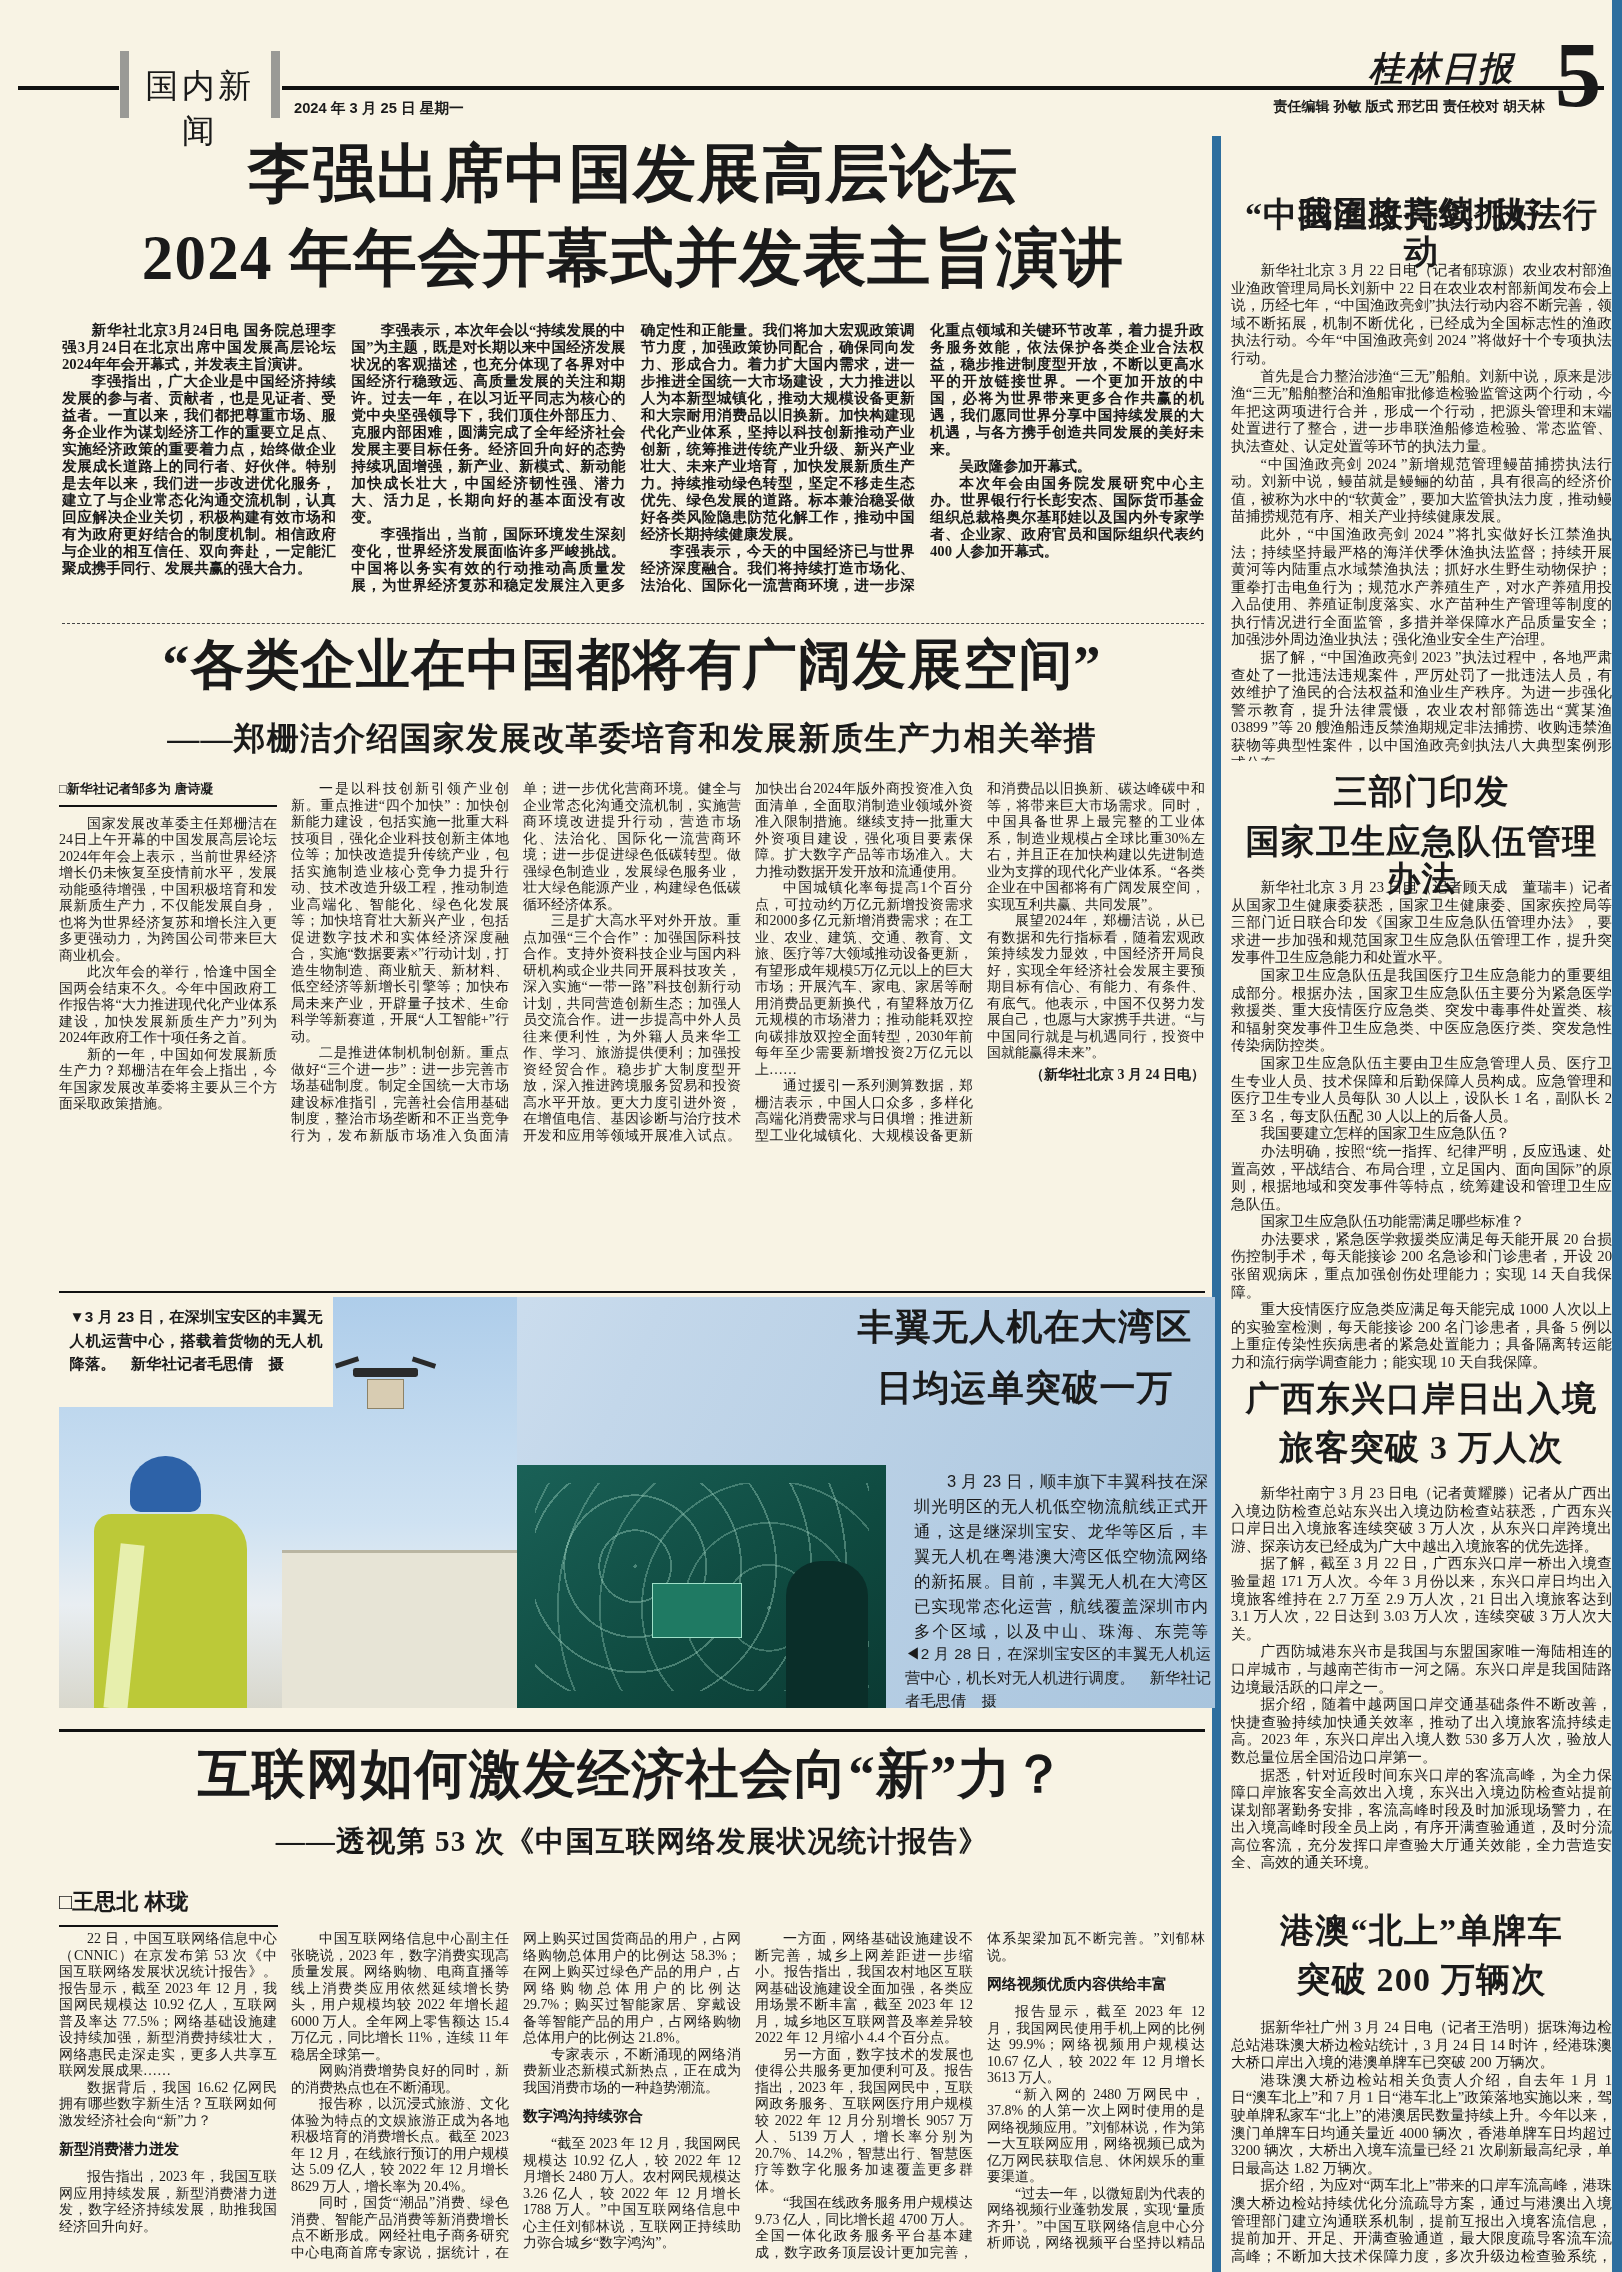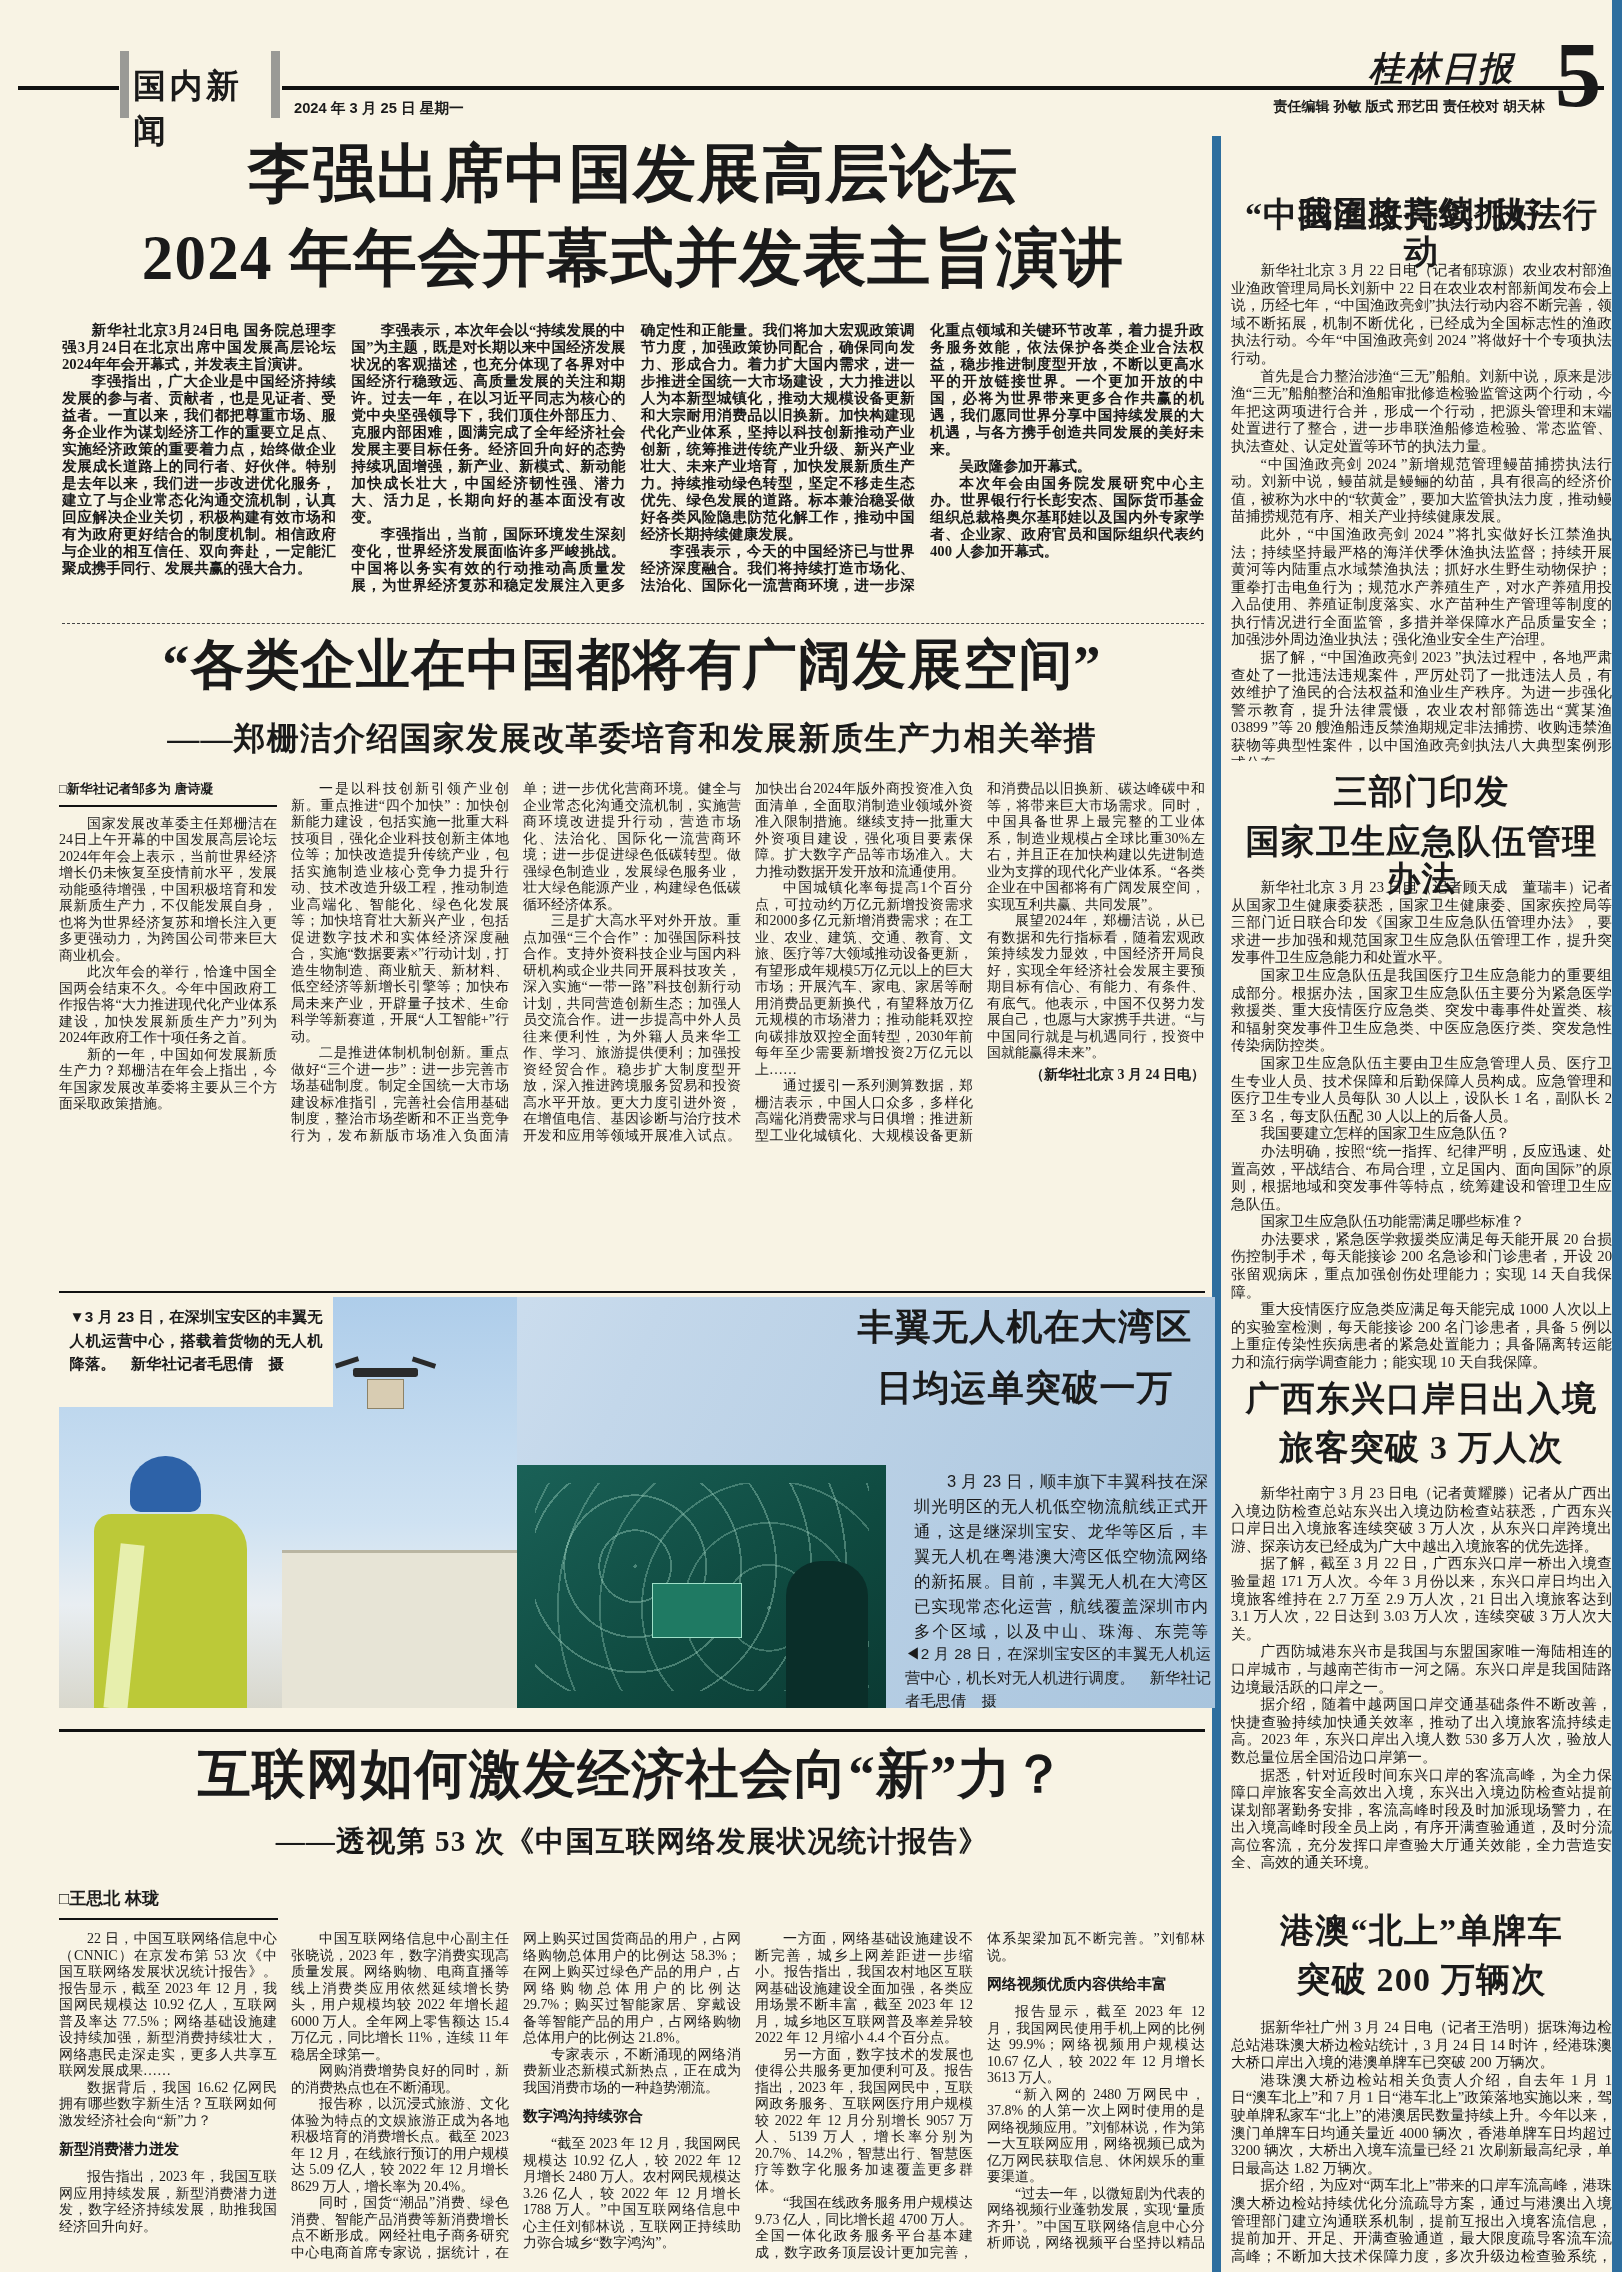--- a/index.html
+++ b/index.html
@@ -30,21 +30,21 @@
 </style>
 </head>
 <body>
 
 <div class="page">
 
   <div class="abs rule" style="left:17.6px;top:86px;width:101px;height:3.5px;"></div>
   <div class="abs" style="left:120px;top:51px;width:160px;height:67px;">
     <div class="abs" style="left:0;top:0;width:8.8px;height:67px;background:#9a9a96;"></div>
     <div class="abs" style="right:0;top:0;width:8.8px;height:67px;background:#9a9a96;"></div>
-    <div class="abs sans" style="left:13px;top:13px;width:134px;font-size:33px;font-weight:700;letter-spacing:3.5px;text-align:left;">国内新闻</div>
+    <div class="abs sans" style="left:13px;top:13px;width:134px;font-size:33px;font-weight:400;letter-spacing:3.5px;text-align:center;">国内新闻</div>
   </div>
   <div class="abs rule" style="left:282px;top:86px;width:1322px;height:3.5px;"></div>
   <div class="abs sans" style="left:294px;top:99px;width:306px;font-size:14.7px;font-weight:bold;">2024 年 3 月 25 日  星期一</div>
   <div class="abs sans" style="left:1140px;top:98px;width:405px;font-size:14px;font-weight:bold;text-align:right;">责任编辑  孙敏  版式  邢艺田  责任校对  胡天林</div>
   <div class="abs hd-serif" style="left:1369px;top:46px;width:176px;font-size:34px;font-weight:900;font-style:italic;letter-spacing:2.4px;">桂林日报</div>
   <div class="abs hd-serif" style="left:1544px;top:21px;width:68px;font-size:93px;font-weight:900;text-align:center;">5</div>
 
   <div class="abs bluebar" style="left:1612px;top:0;width:10px;height:2273px;"></div>
   <div class="abs bluebar" style="left:1212px;top:136px;width:9.4px;height:2136px;"></div>
 
@@ -105,21 +105,21 @@
 
     <div class="abs hd" style="left:787px;top:10.6px;width:358px;font-size:36px;">丰翼无人机在大湾区</div>
     <div class="abs hd" style="left:787px;top:72px;width:358px;font-size:36px;">日均运单突破一万</div>
     <div class="abs sans" style="left:855px;top:172px;width:294px;height:176px;font-size:16.5px;line-height:25px;text-align:justify;text-indent:2em;overflow:hidden;">3 月 23 日，顺丰旗下丰翼科技在深圳光明区的无人机低空物流航线正式开通，这是继深圳宝安、龙华等区后，丰翼无人机在粤港澳大湾区低空物流网络的新拓展。目前，丰翼无人机在大湾区已实现常态化运营，航线覆盖深圳市内多个区域，以及中山、珠海、东莞等地，日均运输单量 1 万余票。</div>
     <div class="abs sans" style="left:846px;top:345px;width:306px;font-size:15.3px;line-height:23.5px;text-align:justify;">◀2 月 28 日，在深圳宝安区的丰翼无人机运营中心，机长对无人机进行调度。　新华社记者毛思倩　摄</div>
   </div>
 
   <div class="abs rule" style="left:59px;top:1729px;width:1146px;height:2.9px;"></div>
   <div class="abs hd" style="left:59px;top:1746px;width:1146px;font-size:53px;">互联网如何激发经济社会向“新”力？</div>
   <div class="abs hd" style="left:59px;top:1826px;width:1146px;font-size:29px;">——透视第 53 次《中国互联网络发展状况统计报告》</div>
-  <div class="abs sans" style="left:59px;top:1887px;width:219px;font-size:17px;font-weight:bold;border-bottom:2.4px solid #111;padding-bottom:8.2px;">□王思北  林珑</div>
+  <div class="abs sans" style="left:59px;top:1887px;width:219px;font-size:22px;font-weight:bold;border-bottom:2.4px solid #111;padding-bottom:8.2px;">□王思北  林珑</div>
   <div class="abs cols c5" style="left:59px;top:1931px;width:1146px;height:333px;">
     <div>
         <p>22 日，中国互联网络信息中心（CNNIC）在京发布第 53 次《中国互联网络发展状况统计报告》。报告显示，截至 2023 年 12 月，我国网民规模达 10.92 亿人，互联网普及率达 77.5%；网络基础设施建设持续加强，新型消费持续壮大，网络惠民走深走实，更多人共享互联网发展成果……</p>
         <p>数据背后，我国 16.62 亿网民拥有哪些数字新生活？互联网如何激发经济社会向“新”力？</p>
         <h4>新型消费潜力迸发</h4>
         <p>报告指出，2023 年，我国互联网应用持续发展，新型消费潜力迸发，数字经济持续发展，助推我国经济回升向好。</p>
         <p>中国互联网络信息中心副主任张晓说，2023 年，数字消费实现高质量发展。网络购物、电商直播等线上消费类应用依然延续增长势头，用户规模均较 2022 年增长超 6000 万人。全年网上零售额达 15.4 万亿元，同比增长 11%，连续 11 年稳居全球第一。</p>
         <p>网购消费增势良好的同时，新的消费热点也在不断涌现。</p>
         <p>报告称，以沉浸式旅游、文化体验为特点的文娱旅游正成为各地积极培育的消费增长点。截至 2023 年 12 月，在线旅行预订的用户规模达 5.09 亿人，较 2022 年 12 月增长 8629 万人，增长率为 20.4%。</p>
         <p>同时，国货“潮品”消费、绿色消费、智能产品消费等新消费增长点不断形成。网经社电子商务研究中心电商首席专家说，据统计，在网上购买过国货商品的用户，占网络购物总体用户的比例达 58.3%；在网上购买过绿色产品的用户，占网络购物总体用户的比例达 29.7%；购买过智能家居、穿戴设备等智能产品的用户，占网络购物总体用户的比例达 21.8%。</p>

